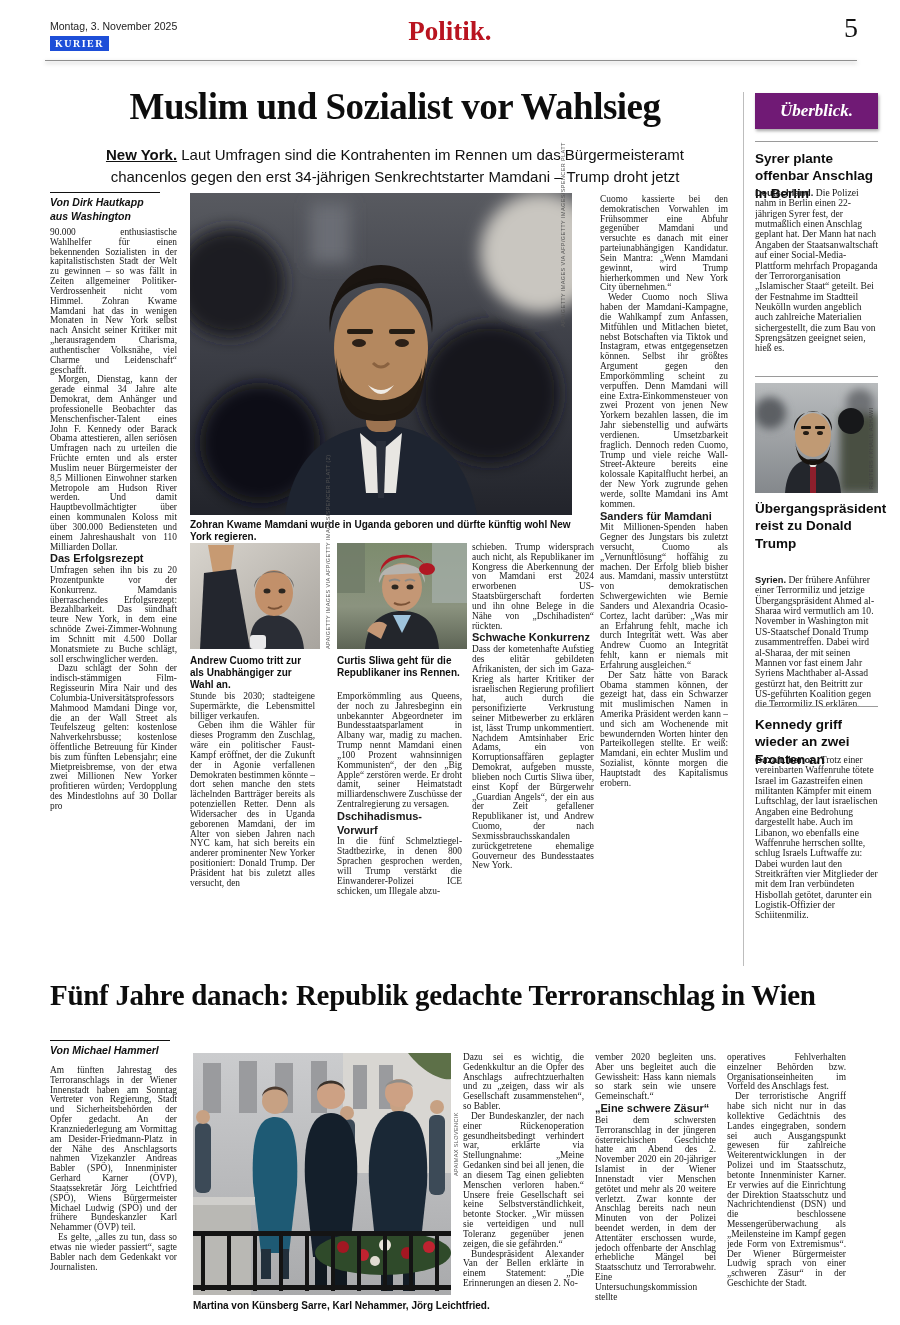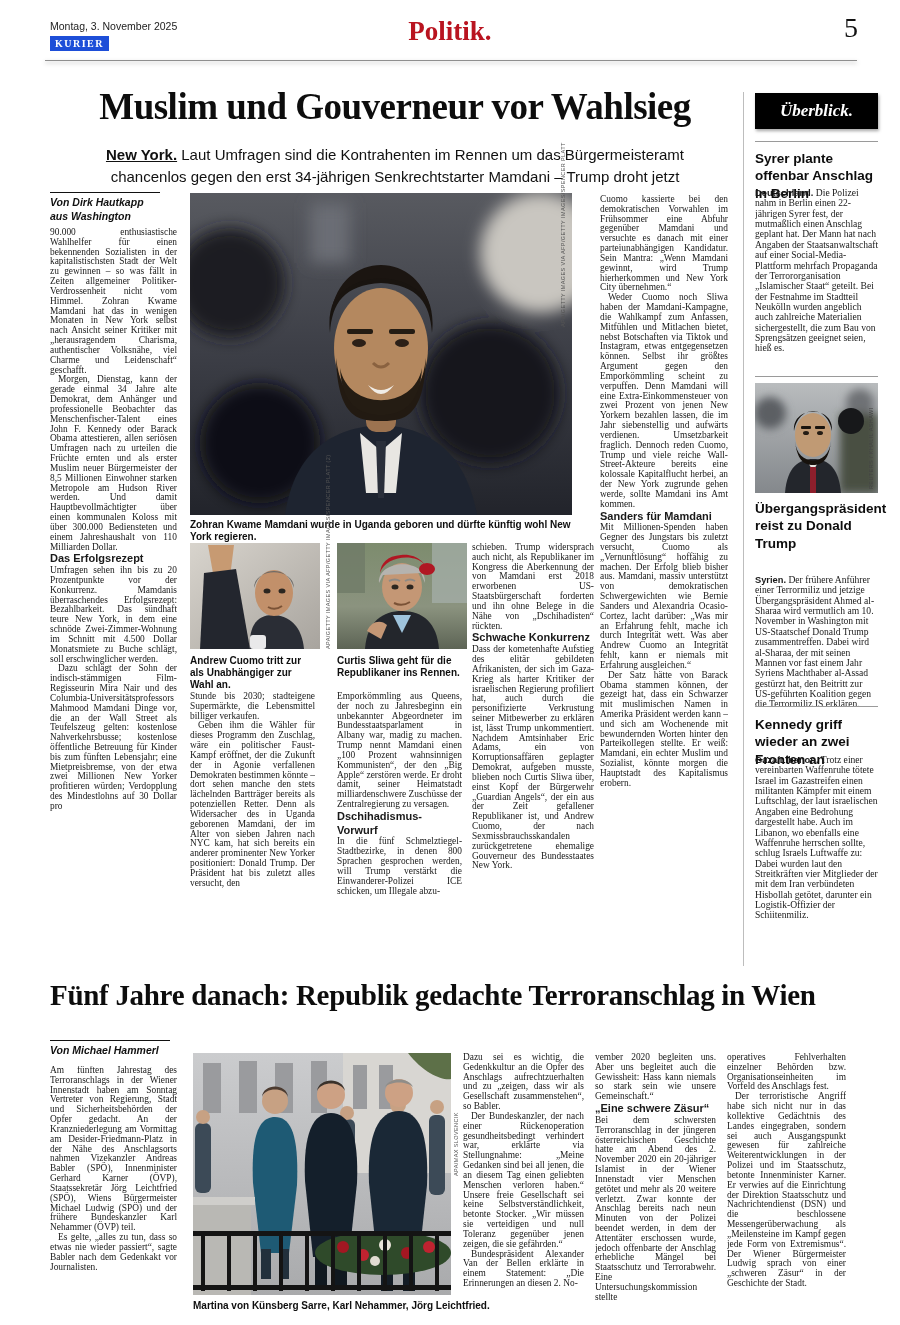--- a/index.html
+++ b/index.html
@@ -26,21 +26,21 @@
   .col p{margin:0;}
   .col p.ind{text-indent:8px;}
   .sub{font:bold 11px/1.25 "Liberation Sans",sans-serif;margin:5px 0 2px;text-align:left;text-indent:0;}
   .caption{position:absolute;font:bold 10px/1.22 "Liberation Sans",sans-serif;color:#0f0f0f;text-align:left;}
   .vcredit{position:absolute;writing-mode:vertical-rl;transform:rotate(180deg);
            font:5.5px "Liberation Sans",sans-serif;color:#555;letter-spacing:.4px;white-space:nowrap;}
   .photo{position:absolute;overflow:hidden;background:#888;}
   .photo svg{display:block;}
   .vrule{position:absolute;width:1px;background:#bdbdbd;}
   
-  .ov-box{position:absolute;left:755px;top:93px;width:123px;height:36px;background:#000000;
+  .ov-box{position:absolute;left:755px;top:93px;width:123px;height:36px;background:#701a75;
           box-shadow:1px 2px 3px rgba(0,0,0,.35);display:flex;align-items:center;justify-content:center;}
   .ov-box span{font:italic bold 17px "Liberation Serif",serif;color:#fff;}
   .ov-hr{position:absolute;left:755px;width:123px;height:1px;background:#9a9a9a;}
   .ov-h{position:absolute;left:755px;width:125px;font:bold 13.5px/1.28 "Liberation Sans",sans-serif;color:#0d0d0d;}
   .ov-b{position:absolute;left:755px;width:125px;font:9.6px/1.08 "Liberation Serif",serif;color:#191919;overflow:hidden;}
   .ov-tag{font-weight:bold;font-family:"Liberation Sans",sans-serif;font-size:9.3px;}
   
   .v-headline{position:absolute;left:50px;top:980px;width:795px;text-align:left;
               font:bold 29px/1.05 "Liberation Serif",serif;color:#0d0d0d;letter-spacing:-.3px;}
   .v-sub{position:absolute;left:95px;top:1022px;width:705px;text-align:center;
@@ -50,21 +50,21 @@
 <body>
 
 <div class="page">
 
   <div class="hdr-date">Montag, 3. November 2025</div>
   <div class="kurier-box">KURIER</div>
   <div class="section-title">Politik.</div>
   <div class="page-num">5</div>
   <div class="hdr-rule"></div>
 
-  <div class="main-headline">Muslim und Gouverneur vor Wahlsieg</div>
+  <div class="main-headline">Muslim und Sozialist vor Wahlsieg</div>
   <div class="main-sub">
     <span class="kicker">New York.</span>
     <span>Laut Umfragen sind die Kontrahenten im Rennen um das Bürgermeisteramt chancenlos gegen den erst 34-jährigen Senkrechtstarter Mamdani – Trump droht jetzt schon.</span>
   </div>
 
   <div class="byline" style="left:50px;top:192px;width:110px;">
     <div>Von Dirk Hautkapp</div>
     <div>aus Washington</div>
   </div>
   <div class="col" style="left:50px;top:228px;width:127px;height:738px;">
@@ -174,21 +174,21 @@
     <p class="ind">Geben ihm die Wähler für dieses Programm den Zuschlag, wäre ein politischer Faust-Kampf eröffnet, der die Zukunft der in Agonie verfallenen Demokraten bestimmen könnte – dort sehen manche den stets lächelnden Bartträger bereits als potenziellen Retter. Denn als Widersacher des in Uganda geborenen Mamdani, der im Alter von sieben Jahren nach NYC kam, hat sich bereits ein anderer prominenter New Yorker positioniert: Donald Trump. Der Präsident hat bis zuletzt alles versucht, den</p>
   </div>
 
   <div class="col" style="left:337px;top:692px;width:125px;height:276px;">
     <p>Emporkömmling aus Queens, der noch zu Jahresbeginn ein unbekannter Abgeordneter im Bundesstaatsparlament in Albany war, madig zu machen. Trump nennt Mamdani einen „100 Prozent wahnsinnigen Kommunisten“, der den „Big Apple“ zerstören werde. Er droht damit, seiner Heimatstadt milliardenschwere Zuschüsse der Zentralregierung zu versagen.</p>
     <p class="sub">Dschihadismus-Vorwurf</p>
     <p>In die fünf Schmelztiegel-Stadtbezirke, in denen 800 Sprachen gesprochen werden, will Trump verstärkt die Einwanderer-Polizei ICE schicken, um Illegale abzu-</p>
   </div>
 
   <div class="col" style="left:472px;top:543px;width:122px;height:425px;">
-    <p>schieben. Trump widersprach auch nicht, als Republikaner im Kongress die Aberkennung der von Mamdani erst 2018 erworbenen US-Staatsbürgerschaft forderten und ihn ohne Belege in die Nähe von „Dschihadisten“ rückten.</p>
+    <p>schieben. Trump widersprach auch nicht, als Republikaner im Kongress die Aberkennung der von Mamdani erst 2024 erworbenen US-Staatsbürgerschaft forderten und ihn ohne Belege in die Nähe von „Dschihadisten“ rückten.</p>
     <p class="sub">Schwache Konkurrenz</p>
     <p>Dass der kometenhafte Aufstieg des elitär gebildeten Afrikanisten, der sich im Gaza-Krieg als harter Kritiker der israelischen Regierung profiliert hat, auch durch die personifizierte Verkrustung seiner Mitbewerber zu erklären ist, lässt Trump unkommentiert. Nachdem Amtsinhaber Eric Adams, ein von Korruptionsaffären geplagter Demokrat, aufgeben musste, blieben noch Curtis Sliwa über, einst Kopf der Bürgerwehr „Guardian Angels“, der ein aus der Zeit gefallener Republikaner ist, und Andrew Cuomo, der nach Sexmissbrauchsskandalen zurückgetretene ehemalige Gouverneur des Bundesstaates New York.</p>
   </div>
 
   <div class="col" style="left:600px;top:195px;width:128px;height:773px;">
     <p>Cuomo kassierte bei den demokratischen Vorwahlen im Frühsommer eine Abfuhr gegenüber Mamdani und versuchte es danach mit einer parteiunabhängigen Kandidatur. Sein Mantra: „Wenn Mamdani gewinnt, wird Trump hierherkommen und New York City übernehmen.“</p>
     <p class="ind">Weder Cuomo noch Sliwa haben der Mamdani-Kampagne, die Wahlkampf zum Anfassen, Mitfühlen und Mitlachen bietet, nebst Botschaften via Tiktok und Instagram, etwas entgegensetzen können. Selbst ihr größtes Argument gegen den Emporkömmling scheint zu verpuffen. Denn Mamdani will eine Extra-Einkommensteuer von zwei Prozent von jenen New Yorkern bezahlen lassen, die im Jahr siebenstellig und aufwärts verdienen. Umsetzbarkeit fraglich. Dennoch reden Cuomo, Trump und viele reiche Wall-Street-Akteure bereits eine kolossale Kapitalflucht herbei, an der New York zugrunde gehen werde, sollte Mamdani ins Amt kommen.</p>
     <p class="sub">Sanders für Mamdani</p>
     <p>Mit Millionen-Spenden haben Gegner des Jungstars bis zuletzt versucht, Cuomo als „Vernunftlösung“ hoffähig zu machen. Der Erfolg blieb bisher aus. Mamdani, massiv unterstützt von demokratischen Schwergewichten wie Bernie Sanders und Alexandria Ocasio-Cortez, lacht darüber: „Was mir an Erfahrung fehlt, mache ich durch Integrität wett. Was aber Andrew Cuomo an Integrität fehlt, kann er niemals mit Erfahrung ausgleichen.“</p>
     <p class="ind">Der Satz hätte von Barack Obama stammen können, der gezeigt hat, dass ein Schwarzer mit muslimischen Namen in Amerika Präsident werden kann – und sich am Wochenende mit bewundernden Worten hinter den Parteikollegen stellte. Er weiß: Mamdani, ein echter Muslim und Sozialist, könnte morgen die Hauptstadt des Kapitalismus erobern.</p>

